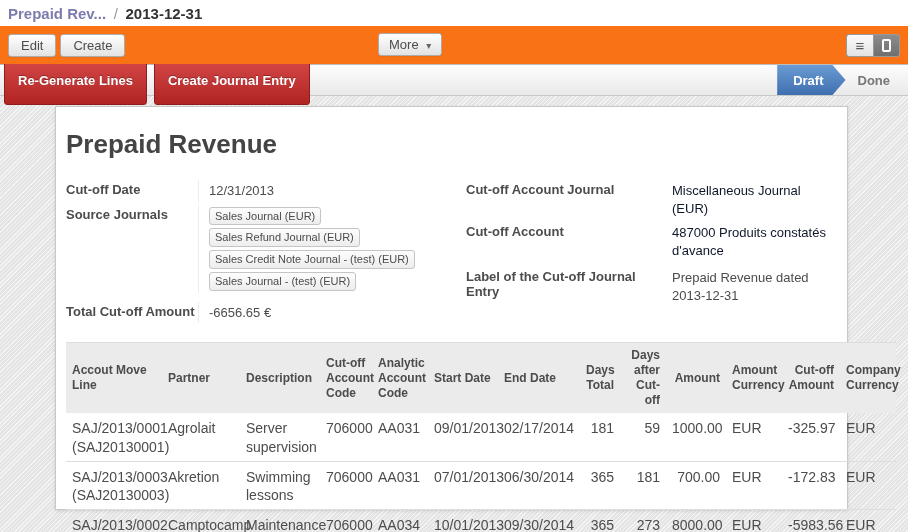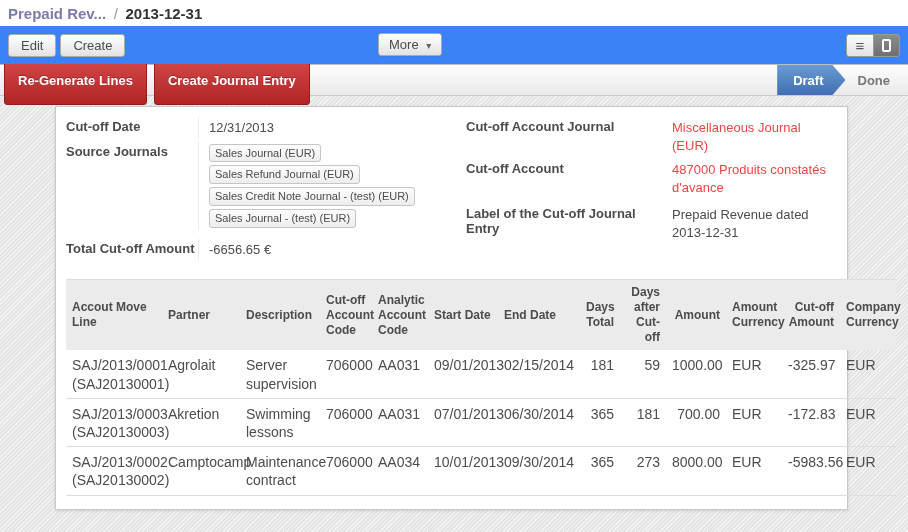--- a/index.html
+++ b/index.html
@@ -10,21 +10,21 @@
     color:#4c4c4c; background:#fff; font-size:13px;
   }
 
   
   .topbar { height:26px; padding:5px 8px 0 8px; background:#fff; }
   .crumb-parent { color:#7c7bad; font-weight:bold; font-size:15px; text-decoration:none; cursor:pointer; }
   .crumb-sep { color:#999; font-size:15px; margin:0 4px; }
   .crumb-current { color:#333; font-weight:bold; font-size:15px; }
 
   
-  .toolbar { position:relative; height:38px; display:flex; align-items:center; padding:0 8px; background:#3b82f6; }
+  .toolbar { position:relative; height:38px; display:flex; align-items:center; padding:0 8px; background:#f97316; }
   .btn {
     font-family:inherit; font-size:13px; color:#4c4c4c;
     padding:3px 12px; margin-right:4px;
     border:1px solid #ababab; border-radius:3px;
     background:linear-gradient(#ffffff,#e2e2e2);
     cursor:pointer; box-shadow:0 1px 1px rgba(0,0,0,.05);
   }
   .btn-more { position:absolute; left:378px; top:7px; margin:0; padding:3px 10px; }
   .caret { font-size:10px; color:#666; margin-left:4px; }
   .switcher { margin-left:auto; display:flex; }
@@ -75,21 +75,21 @@
   .sheet-title { font-size:26px; font-weight:bold; color:#444; margin:12px 0 20px 0; }
 
   .fields { display:grid; grid-template-columns:400px 1fr; }
   .field { display:flex; margin-bottom:3px; }
   .f-label { font-weight:bold; font-size:13px; padding:2px 0; }
   .fields-left .f-label { width:132px; flex:none; }
   .fields-left .f-value { flex:1; max-width:252px; border-left:1px solid #ececec; padding:2px 0 2px 10px; }
   .fields-right .f-label { width:206px; flex:none; }
   .fields-right .f-value { flex:1; padding:2px 0; }
   .f-value { font-size:13px; line-height:1.35; }
-  .link { color:#ef4444; cursor:pointer; text-decoration:none; }
+  .link { color:#0f172a; cursor:pointer; text-decoration:none; }
   .tags { display:flex; flex-wrap:wrap; gap:3px; }
   .tag {
     font-size:11px; color:#4c4c4c; padding:1px 5px;
     border:1px solid #c5c5c5; border-radius:3px;
     background:linear-gradient(#fdfdfd,#ededed); max-width:235px;
   }
   .total-row { margin-top:9px; }
 
   
   .table-zone { margin-top:16px; width:830px; }
@@ -138,20 +138,21 @@
   <button class="btn-red">Re-Generate Lines</button>
   <button class="btn-red">Create Journal Entry</button>
   <div class="statusbar">
     <div class="status-arrow">Draft</div>
     <div class="status-plain">Done</div>
   </div>
 </div>
 
 <main class="content">
   <div class="sheet">
+    <h1 class="sheet-title">Prepaid Revenue</h1>
 
     <div class="fields">
 
       <div class="fields-left">
         <div class="field">
           <div class="f-label">Cut-off Date</div>
           <div class="f-value">12/31/2013</div>
         </div>
         <div class="field">
           <div class="f-label">Source Journals</div>
@@ -221,21 +222,21 @@
           </tr>
         </thead>
         <tbody>
           <tr>
             <td>SAJ/2013/0001 (SAJ20130001)</td>
             <td>Agrolait</td>
             <td>Server supervision</td>
             <td>706000</td>
             <td>AA031</td>
             <td>09/01/2013</td>
-            <td>02/15/2014</td>
+            <td>02/17/2014</td>
             <td class="num">181</td>
             <td class="num">59</td>
             <td class="num">1000.00</td>
             <td>EUR</td>
             <td class="num">-325.97</td>
             <td>EUR</td>
           </tr>
           <tr>
             <td>SAJ/2013/0003 (SAJ20130003)</td>
             <td>Akretion</td>

